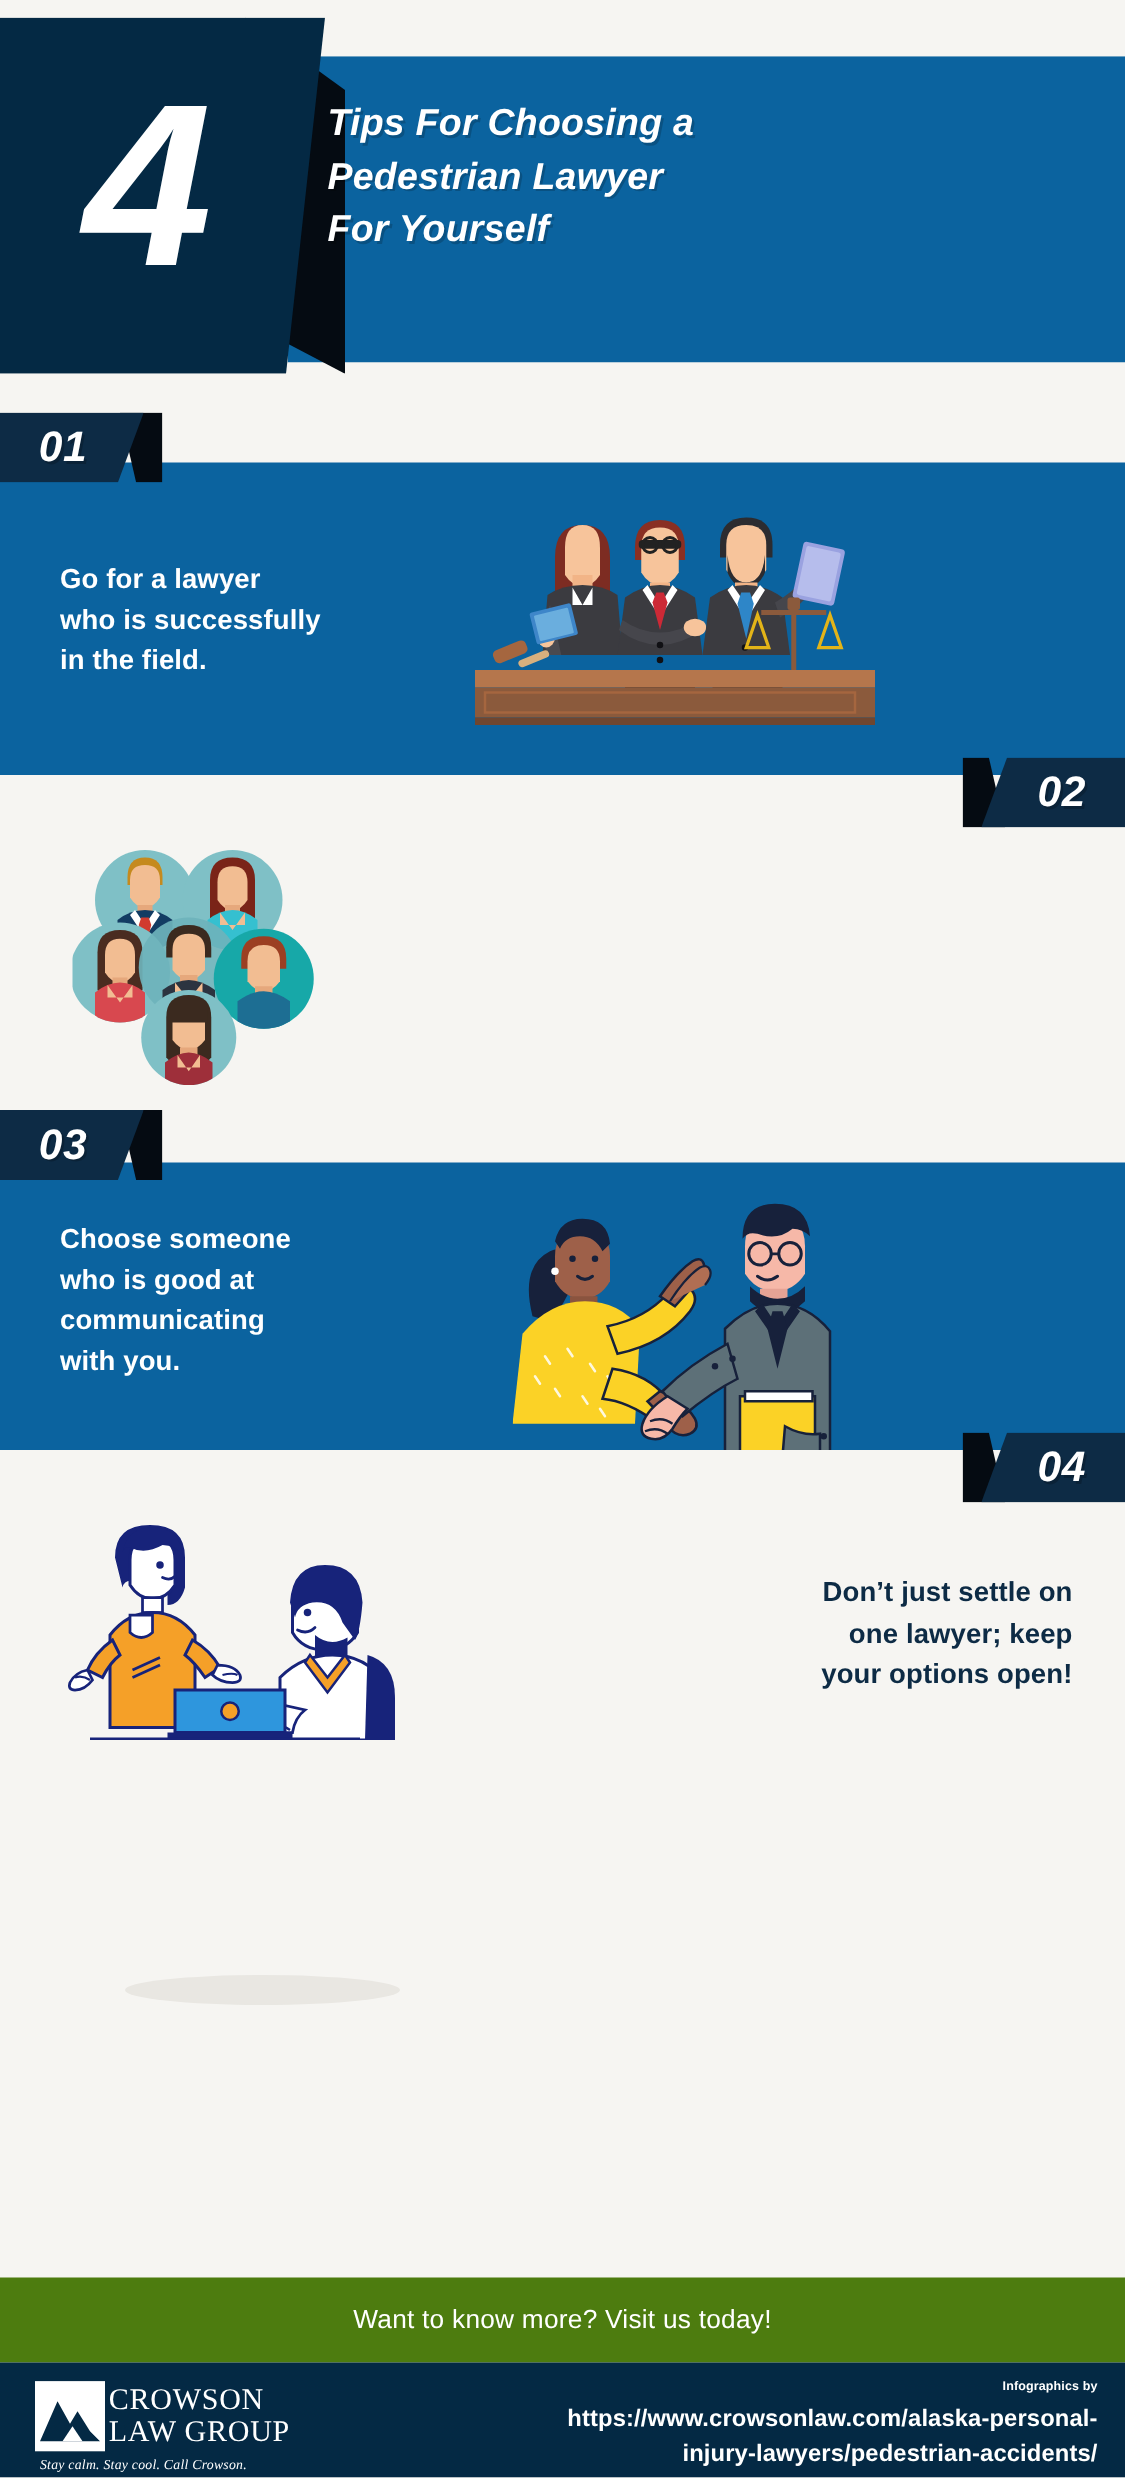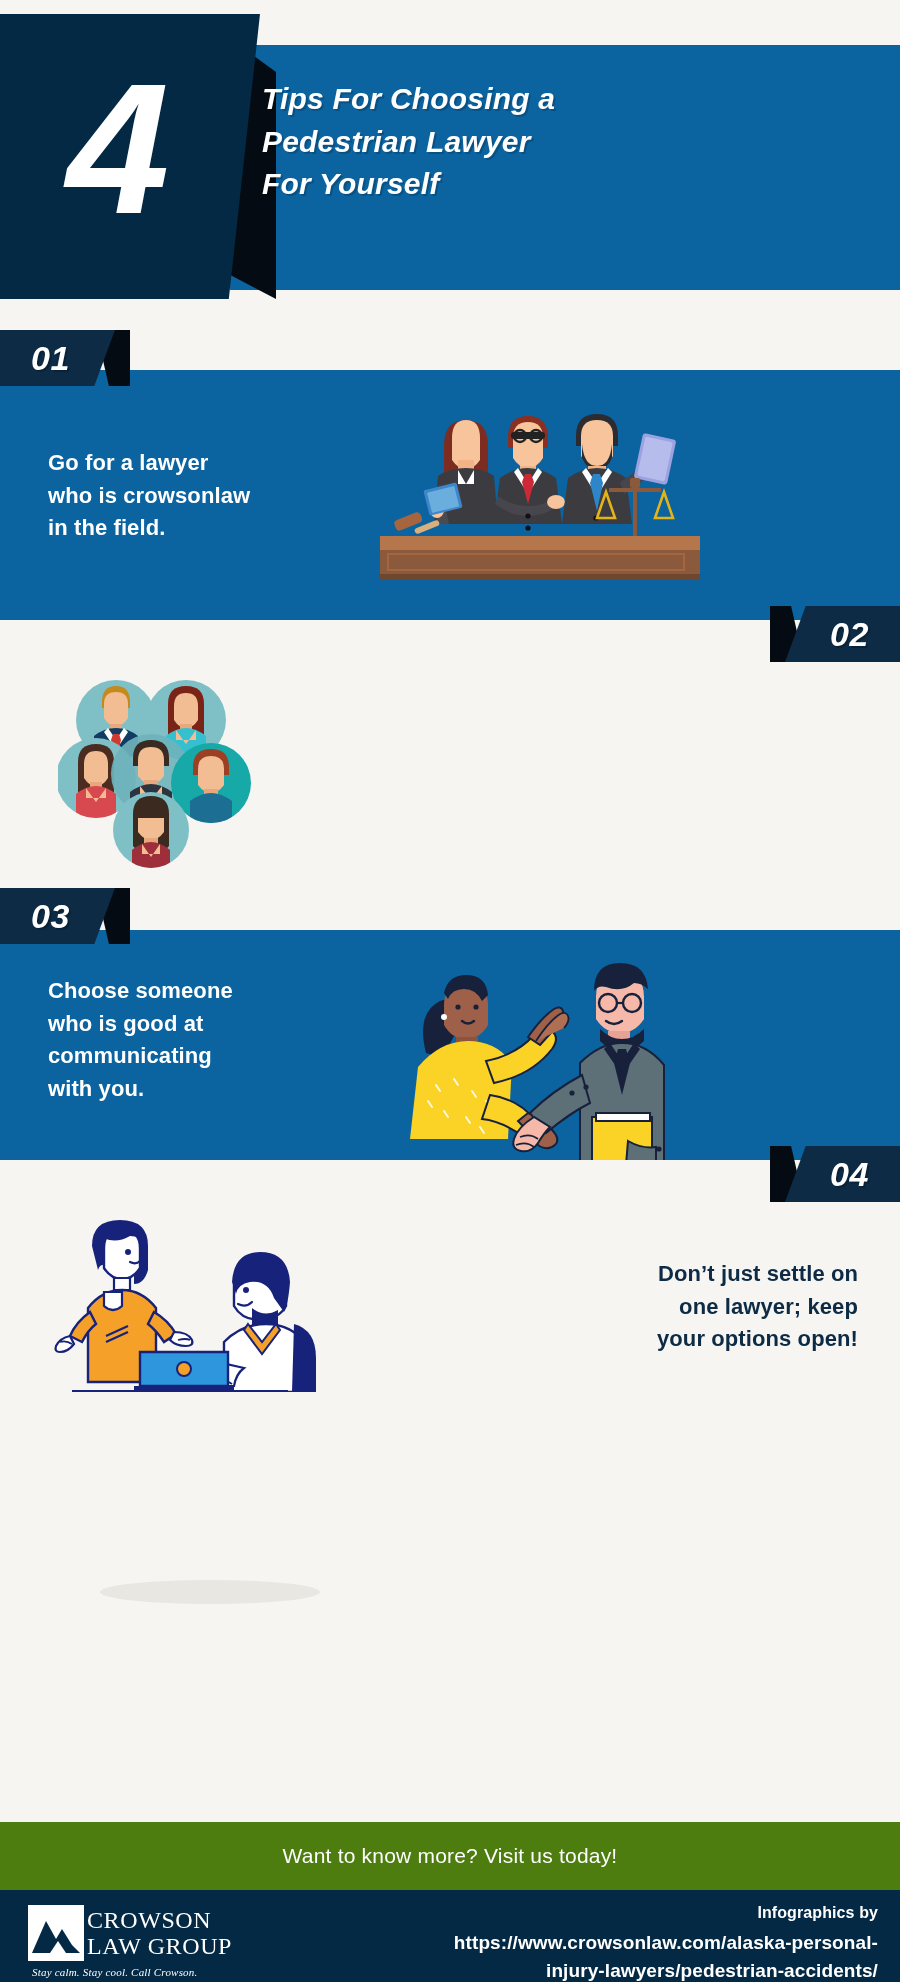--- a/index.html
+++ b/index.html
@@ -105,21 +105,21 @@
   }
   .logo-l2 { margin-top:2px; }
   .logo-tag {
     color:#ffffff; font-family:"Liberation Serif", serif; font-style:italic;
     font-size:11px; margin-top:5px; margin-left:4px; letter-spacing:0.2px;
   }
   .foot-right {
     position:absolute; right:22px; top:1904px; width:430px;
     text-align:right; color:#ffffff;
   }
-  .foot-by { font-size:16px; font-weight:bold; letter-spacing:0.1px; }
+  .foot-by { font-size:10px; font-weight:bold; letter-spacing:0.1px; }
   .foot-url {
     font-size:19px; font-weight:bold; line-height:1.45; margin-top:7px;
     word-break:break-word; letter-spacing:0.1px;
   }
   svg { display:block; }
 </style>
 </head>
 <body>
 
 <div class="stage">
@@ -135,21 +135,21 @@
       <div>For Yourself</div>
     </div>
   </div>
 
   <div class="band-blue" style="top:370px;height:250px;"></div>
   <div class="badge-left-shadow" style="top:330px;"></div>
   <div class="badge badge-left" style="top:330px;">01</div>
 
   <div class="tip-text on-blue" style="left:48px; top:447px; width:300px;">
     <div>Go for a lawyer</div>
-    <div>who is crowsonlaw</div>
+    <div>who is successfully</div>
     <div>in the field.</div>
   </div>
 
   <div style="position:absolute; left:380px; top:398px; width:320px; height:185px;">
     <svg width="320" height="185" viewBox="0 0 320 185">
 
       <g>
         <path d="M64 48 q0-26 22-26 q22 0 22 26 l0 54 q-8 10 -22 10 q-14 0 -22 -10 Z" fill="#7d2c22"></path>
         <path d="M72 40 q0-18 14-18 q14 0 14 18 l0 22 q-6 9 -14 9 q-8 0 -14 -9 Z" fill="#f7c49b"></path>
         <path d="M78 62 l16 0 l0 12 l-16 0 Z" fill="#f2b487"></path>

